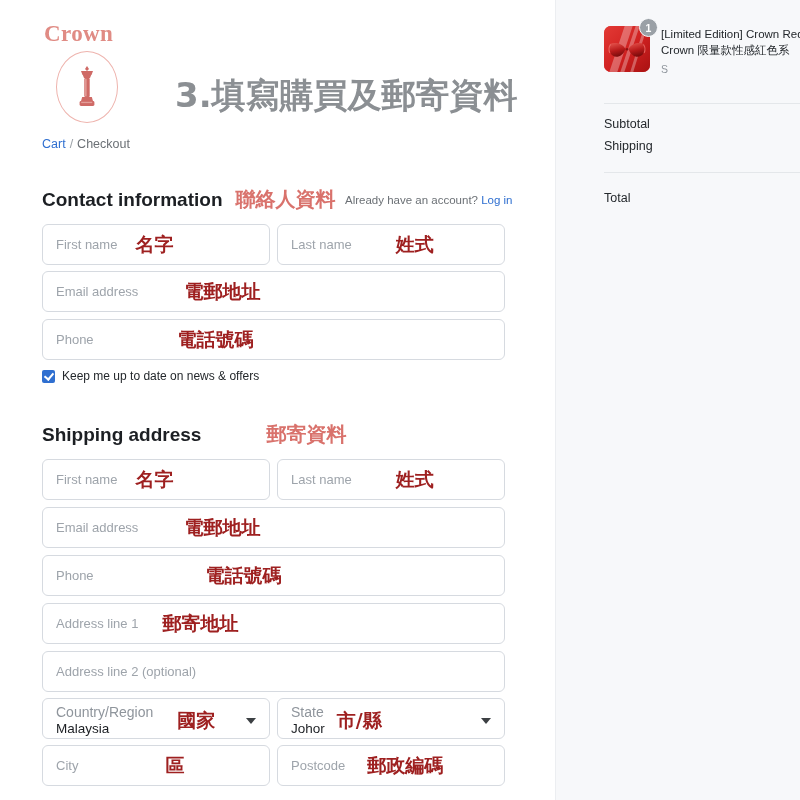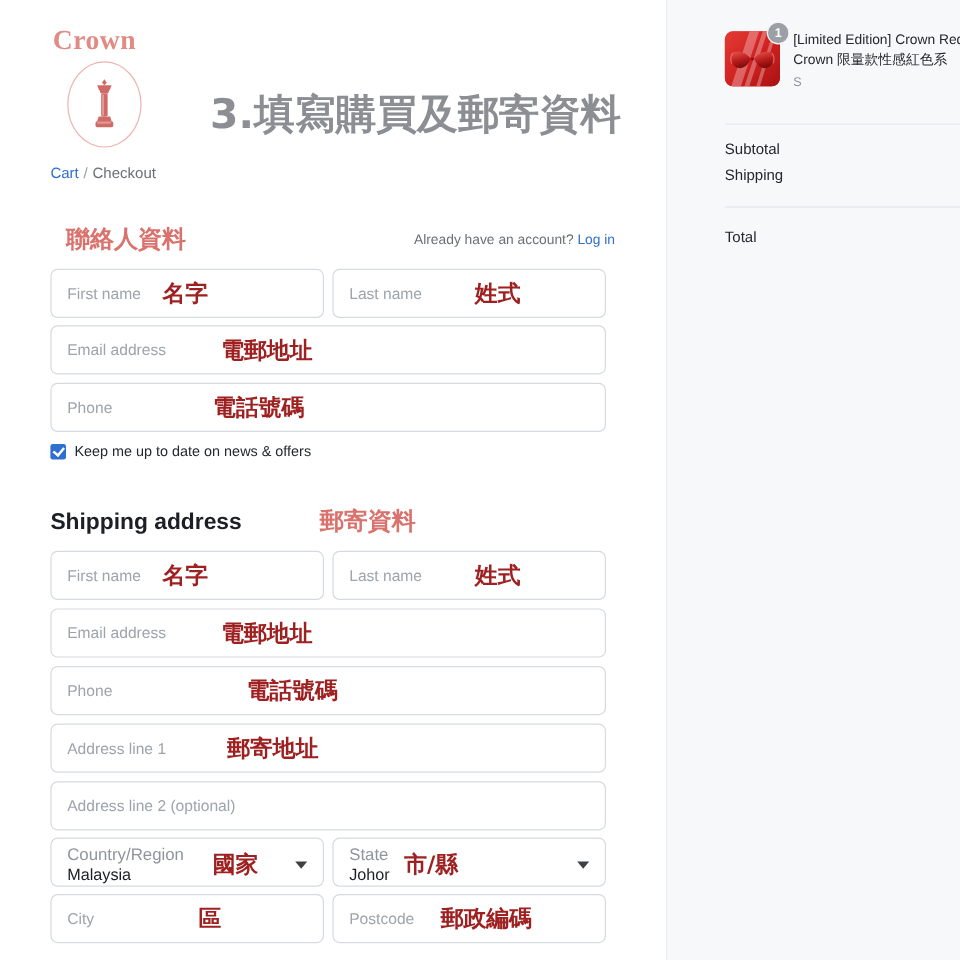--- a/index.html
+++ b/index.html
@@ -297,20 +297,21 @@
       </div>
     </div>
 
     <div id="breadcrumb">
       <span class="bc-link">Cart</span><span class="bc-sep">/</span><span class="bc-current">Checkout</span>
     </div>
 
     <div id="page-title">3.填寫購買及郵寄資料</div>
 
     <div class="section-head" style="left:42px; top:186px;">
+      <span class="en">Contact information</span>
       <span class="ann-light" style="margin-left:13px;">聯絡人資料</span>
     </div>
     <div class="login-hint" style="position:absolute; left:345px; top:194px;">
       <span>Already have an account?</span>
       <span class="lk">Log in</span>
     </div>
 
     <div class="field" style="left:42px; top:224px; width:228px;">
       <span class="ph">First name</span>
       <span class="ann" style="margin-left:18px;">名字</span>
@@ -349,21 +350,21 @@
     <div class="field" style="left:42px; top:507px; width:463px;">
       <span class="ph">Email address</span>
       <span class="ann" style="margin-left:46px;">電郵地址</span>
     </div>
     <div class="field" style="left:42px; top:555px; width:463px;">
       <span class="ph">Phone</span>
       <span class="ann" style="margin-left:112px;">電話號碼</span>
     </div>
     <div class="field" style="left:42px; top:603px; width:463px;">
       <span class="ph">Address line 1</span>
-      <span class="ann" style="margin-left:51px;">郵寄地址</span>
+      <span class="ann" style="margin-left:24px;">郵寄地址</span>
     </div>
     <div class="field" style="left:42px; top:651px; width:463px;">
       <span class="ph">Address line 2 (optional)</span>
     </div>
 
     <div class="sel" style="left:42px; top:698px; width:228px;">
       <div class="stack">
         <span class="flabel">Country/Region</span>
         <span class="sval">Malaysia</span>
       </div>

